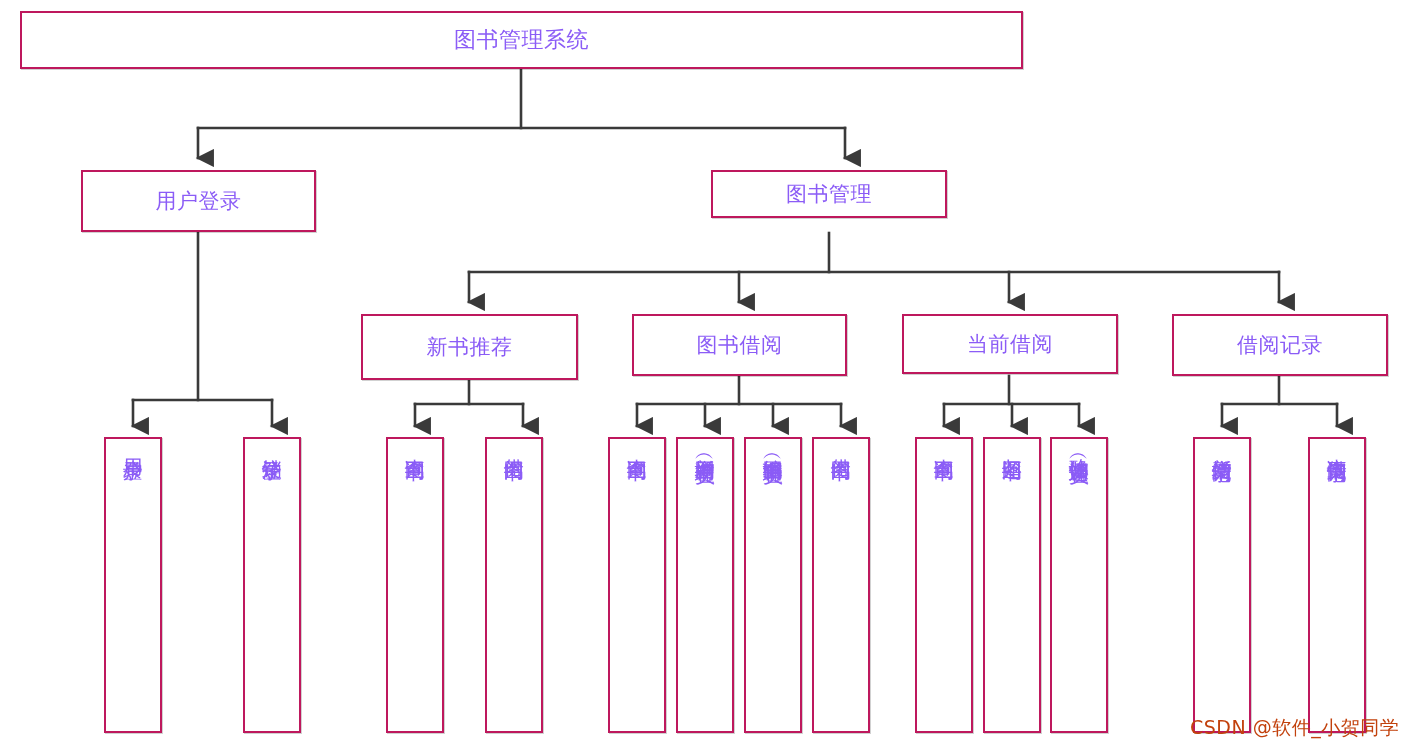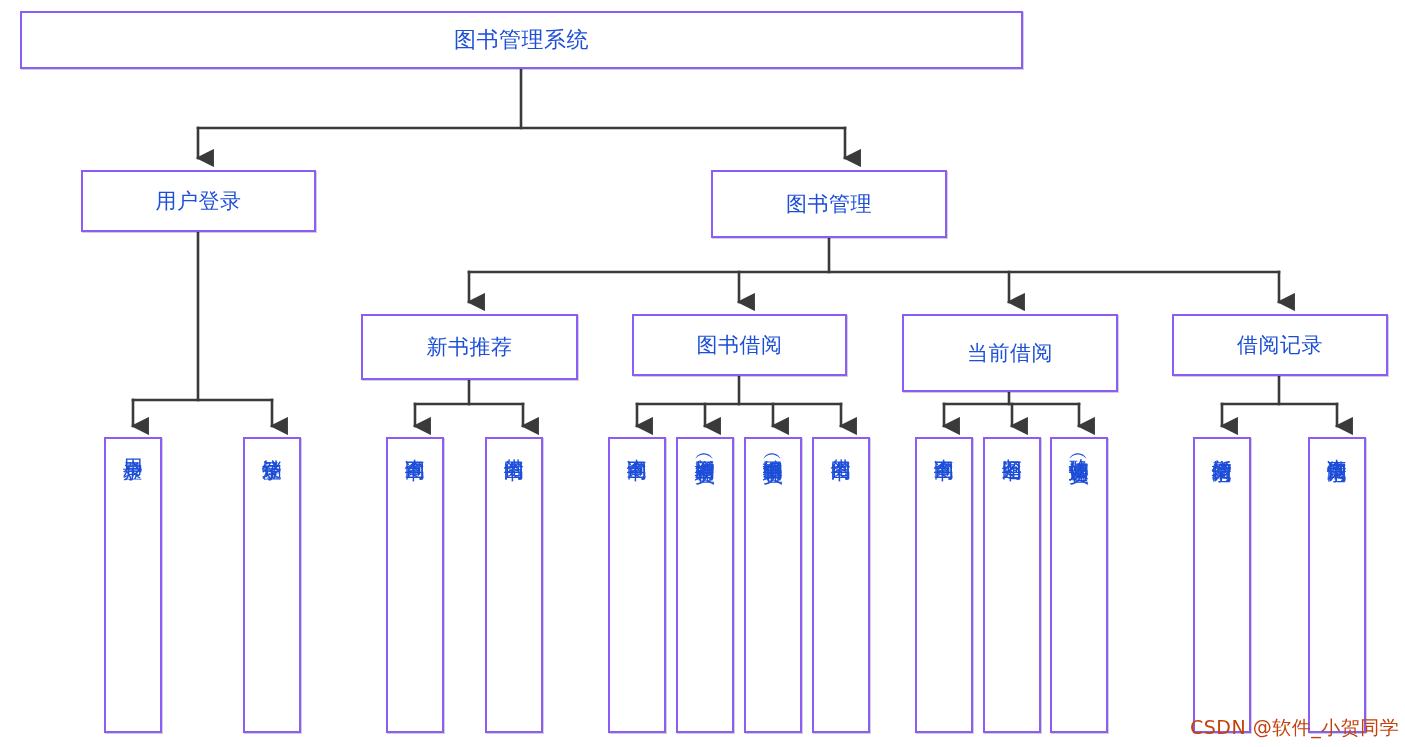--- a/index.html
+++ b/index.html
@@ -23,25 +23,25 @@
     left: 0;
     top: 0;
     width: 1405px;
     height: 747px;
     pointer-events: none;
   }
   .node {
     position: absolute;
     box-sizing: border-box;
     background: #ffffff;
-    border: 2px solid #8b5cf6;
+    border: 2px solid #be185d;
     display: flex;
     align-items: center;
     justify-content: center;
-    color: #1d4ed8;
+    color: #8b5cf6;
     box-shadow: 1px 1px 0 rgba(0,0,0,0.18);
   }
   .node .lbl {
     display: block;
     text-align: center;
     line-height: 1.18;
   }
   .node.horiz .lbl {
     font-size: 21px;
     letter-spacing: 0.5px;
@@ -128,31 +128,31 @@
     </g>
   </svg>
 
   <div class="node horiz root" style="left:20px; top:11px; width:1003px; height:58px;">
     <span class="lbl">图书管理系统</span>
   </div>
 
   <div class="node horiz" style="left:81px; top:170px; width:235px; height:62px;">
     <span class="lbl">用户登录</span>
   </div>
-  <div class="node horiz" style="left:711px; top:170px; width:236px; height:68px;justify-content:center;">
+  <div class="node horiz" style="left:711px; top:170px; width:236px; height:48px;justify-content:center;">
     <span class="lbl">图书管理</span>
   </div>
 
   <div class="node horiz" style="left:361px; top:314px; width:217px; height:66px;">
     <span class="lbl">新书推荐</span>
   </div>
   <div class="node horiz" style="left:632px; top:314px; width:215px; height:62px;">
     <span class="lbl">图书借阅</span>
   </div>
-  <div class="node horiz" style="left:902px; top:314px; width:216px; height:78px;">
+  <div class="node horiz" style="left:902px; top:314px; width:216px; height:60px;">
     <span class="lbl">当前借阅</span>
   </div>
   <div class="node horiz" style="left:1172px; top:314px; width:216px; height:62px;">
     <span class="lbl">借阅记录</span>
   </div>
 
   <div class="node vert" style="left:104px; top:437px; width:58px; height:296px;">
     <span class="lbl">用户登录</span>
   </div>
   <div class="node vert" style="left:243px; top:437px; width:58px; height:296px;">

